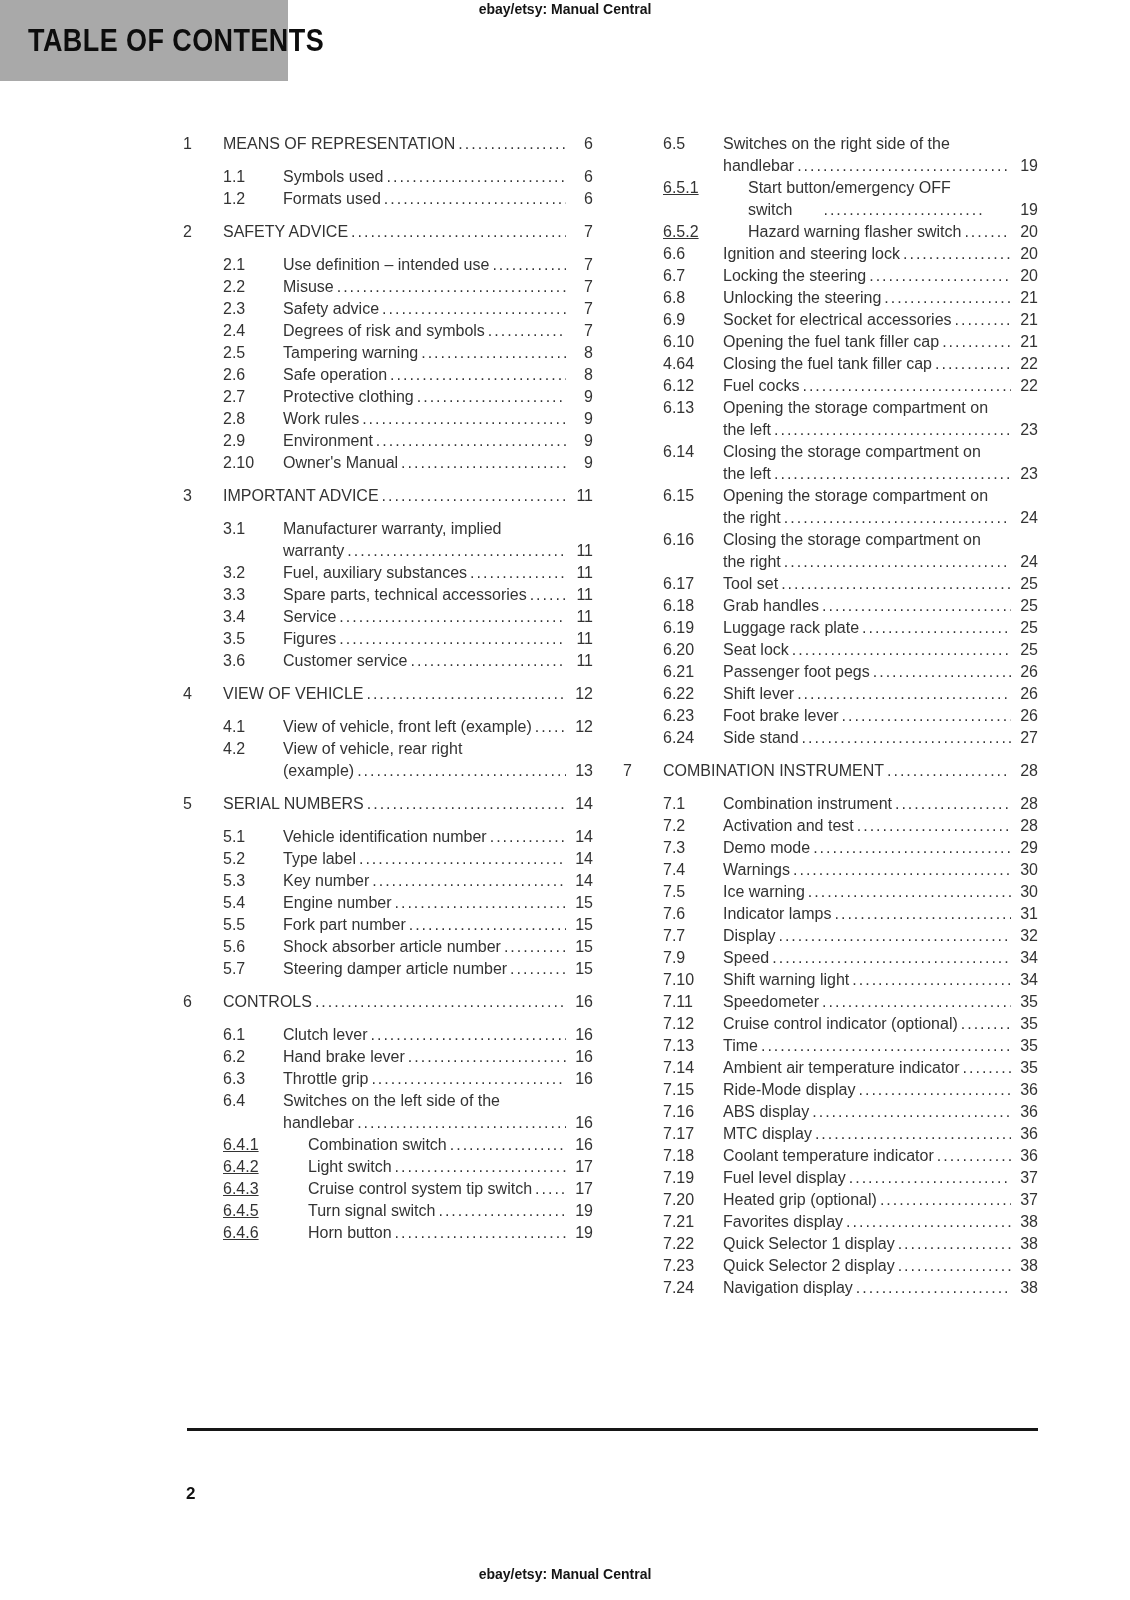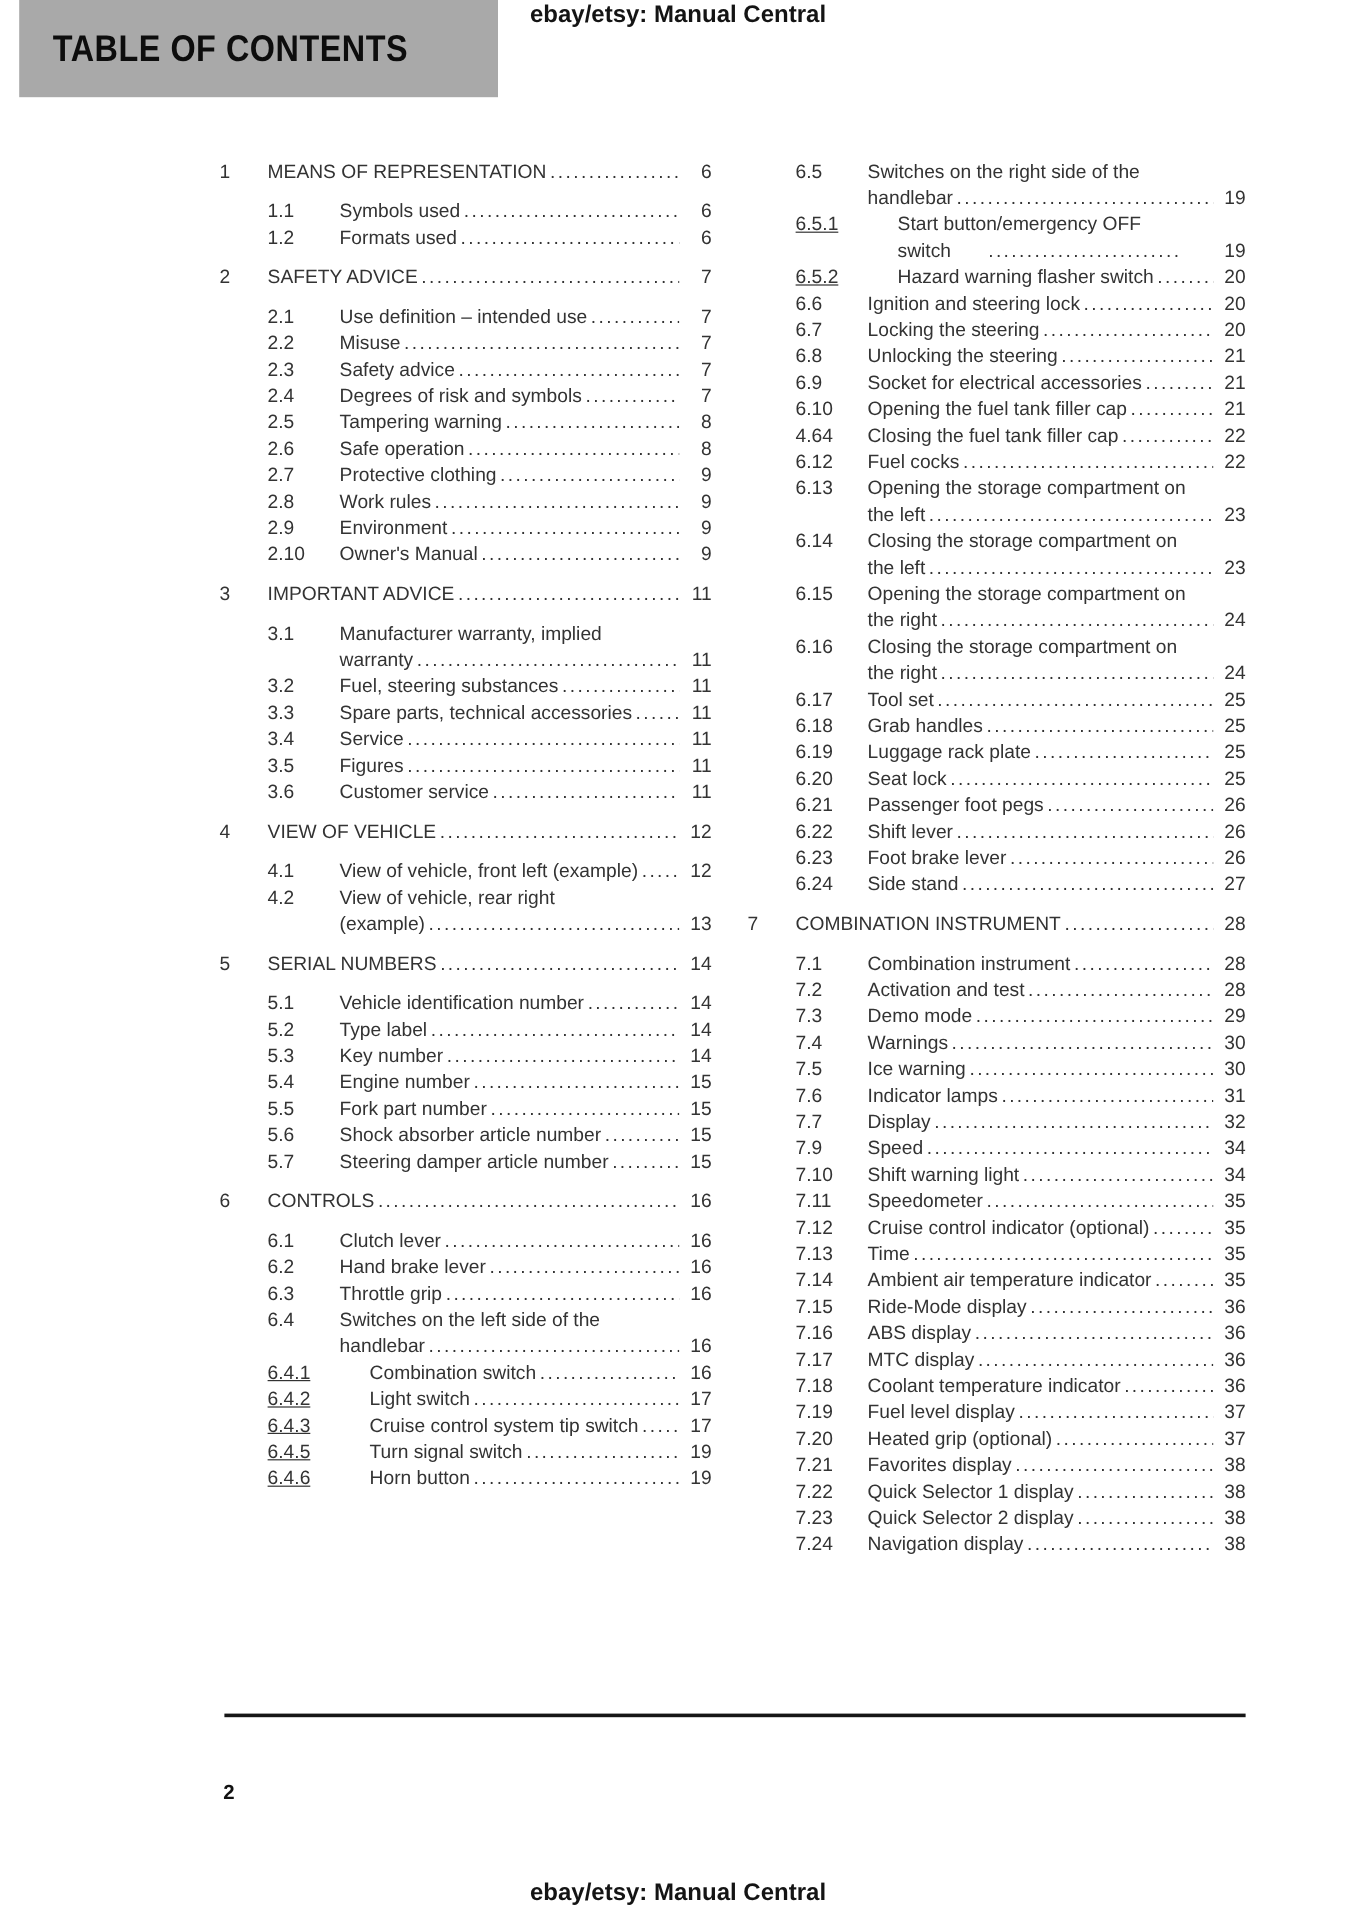--- a/index.html
+++ b/index.html
@@ -15,34 +15,34 @@
     font-family: "Liberation Sans", sans-serif;
     color: #333333;
   }
 
   
   .running-title {
     position: absolute;
     left: 0;
     width: 100%;
     text-align: center;
-    font-size: 20px;
+    font-size: 14px;
     font-weight: bold;
     color: #141414;
     white-space: nowrap;
   }
   .running-title.top { top: 1px; }
   .running-title.bottom { top: 1566px; }
 
   
   .toc-heading {
     position: absolute;
-    left: 16px;
+    left: 0;
     top: 0;
-    width: 399px;
+    width: 288px;
     height: 81px;
     background: #a9a9a9;
   }
   .toc-heading .heading-text {
     display: inline-block;
     margin-left: 28px;
     line-height: 81px;
     font-size: 31px;
     font-weight: bold;
     letter-spacing: 0.5px;
@@ -220,21 +220,21 @@
       <span class="num">3.1</span>
       <span class="txt">Manufacturer warranty, implied</span>
     </div>
     <div class="trow section cont">
       <span class="txt">warranty</span>
       <span class="leader"></span>
       <span class="page">11</span>
     </div>
     <div class="trow section">
       <span class="num">3.2</span>
-      <span class="txt">Fuel, steering substances</span>
+      <span class="txt">Fuel, auxiliary substances</span>
       <span class="leader"></span>
       <span class="page">11</span>
     </div>
     <div class="trow section">
       <span class="num">3.3</span>
       <span class="txt">Spare parts, technical accessories</span>
       <span class="leader"></span>
       <span class="page">11</span>
     </div>
     <div class="trow section">

